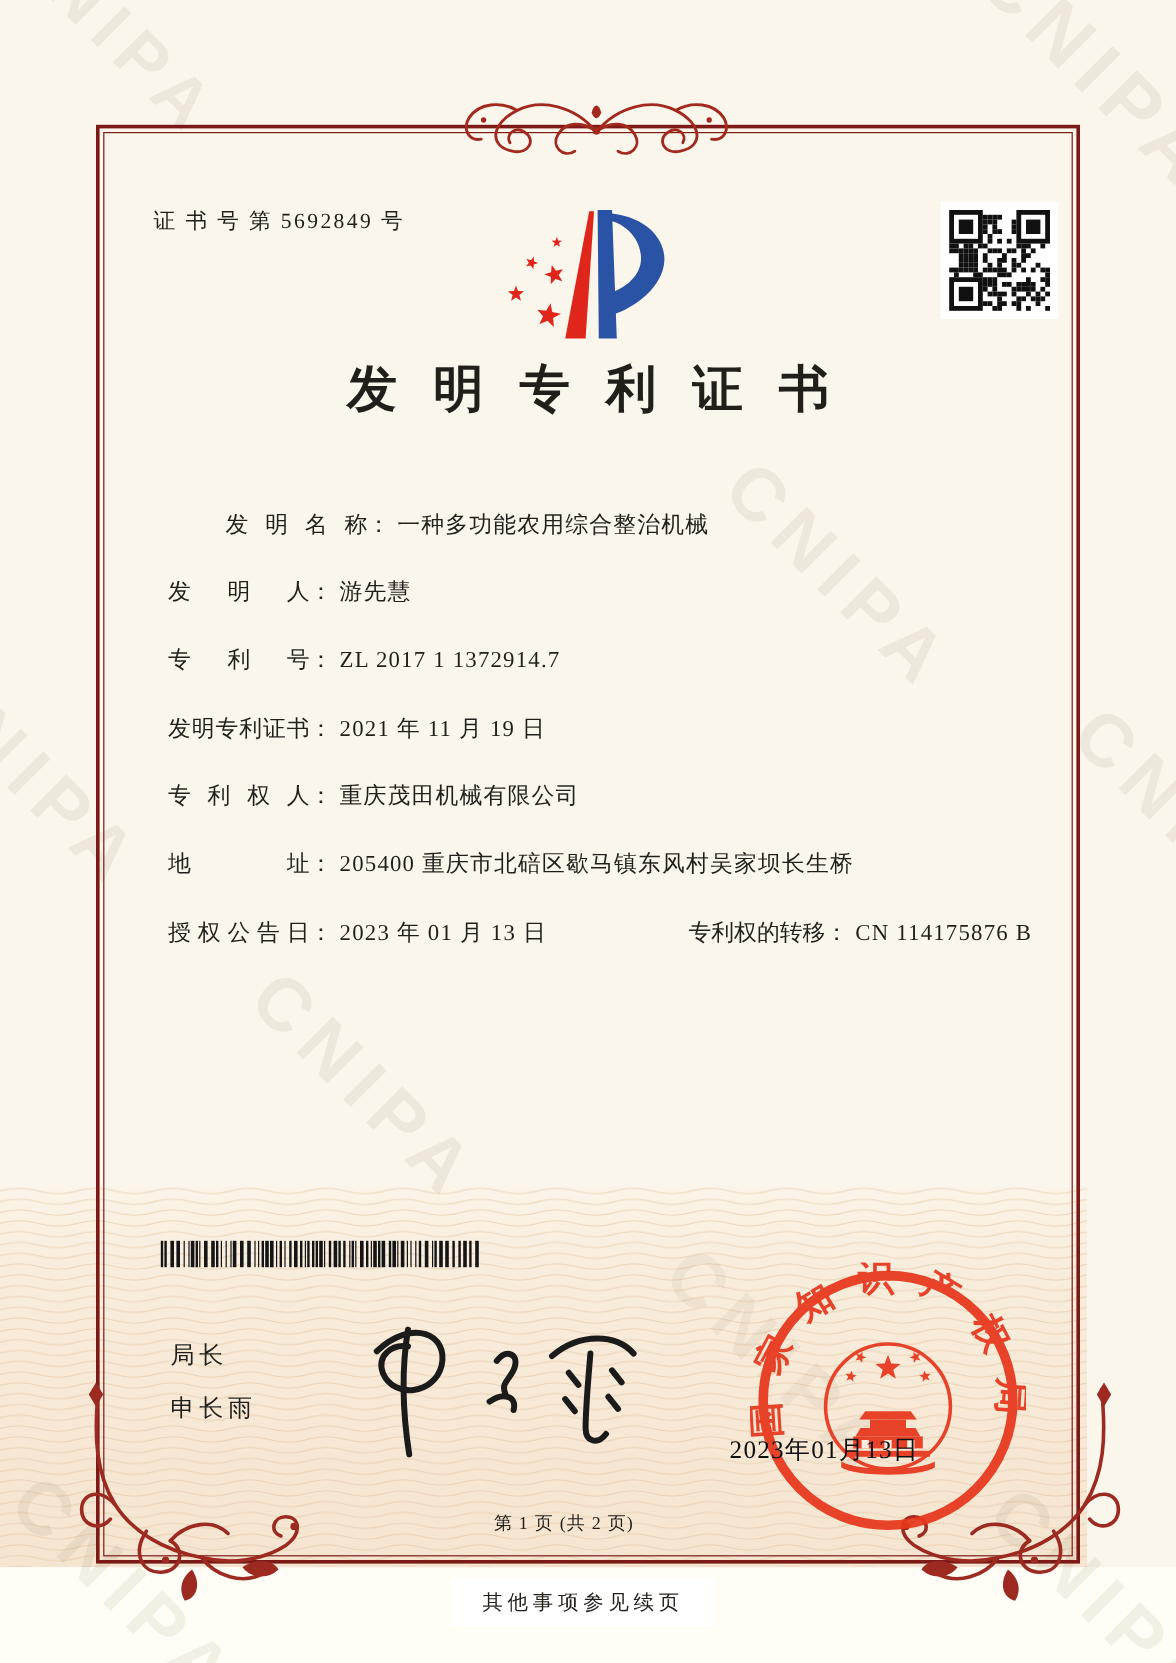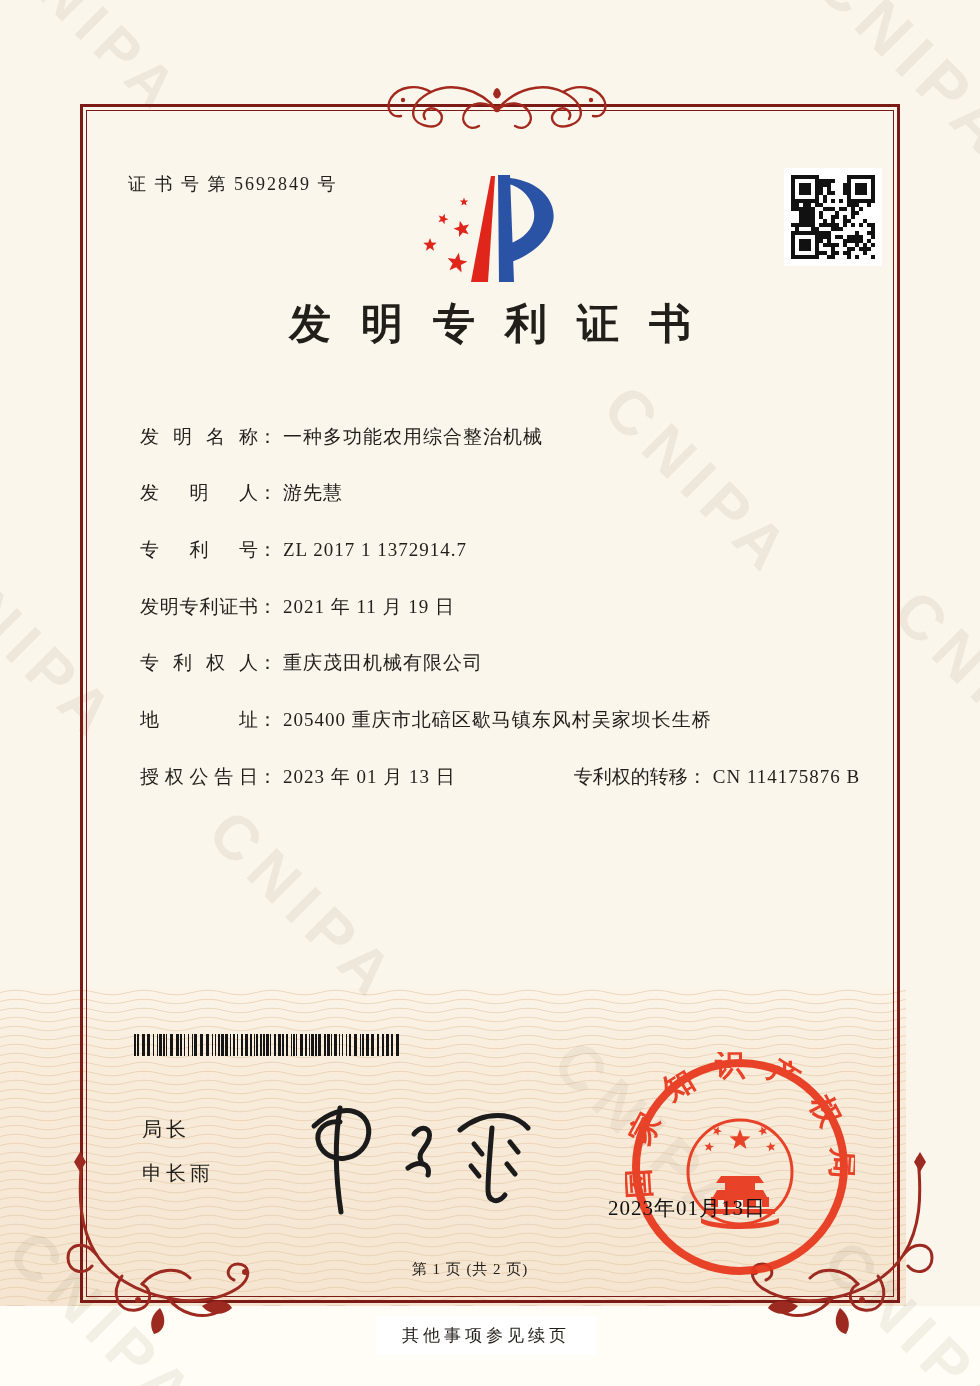--- a/index.html
+++ b/index.html
@@ -301,21 +301,21 @@
       <rect x="62" y="6" width="20" height="20" fill="#fff"></rect>
       <rect x="66" y="10" width="12" height="12" fill="#111"></rect>
       <rect x="2" y="58" width="28" height="28" fill="#111"></rect>
       <rect x="6" y="62" width="20" height="20" fill="#fff"></rect>
       <rect x="10" y="66" width="12" height="12" fill="#111"></rect>
     </svg>
 </div>
 
 <div id="title" class="abs">发明专利证书</div>
 
-<div class="row" style="top:424px;">
+<div class="row" style="top:424px;margin-left:48px;">
   <span class="flabel">发明名称</span><span>：</span><span class="fvalue">一种多功能农用综合整治机械</span>
 </div>
 <div class="row" style="top:480px;">
   <span class="flabel">发明人</span><span>：</span><span class="fvalue">游先慧</span>
 </div>
 <div class="row" style="top:537px;">
   <span class="flabel">专利号</span><span>：</span><span class="fvalue">ZL 2017 1 1372914.7</span>
 </div>
 <div class="row" style="top:594px;">
   <span class="flabel">发明专利证书</span><span>：</span><span class="fvalue">2021 年 11 月 19 日</span>

